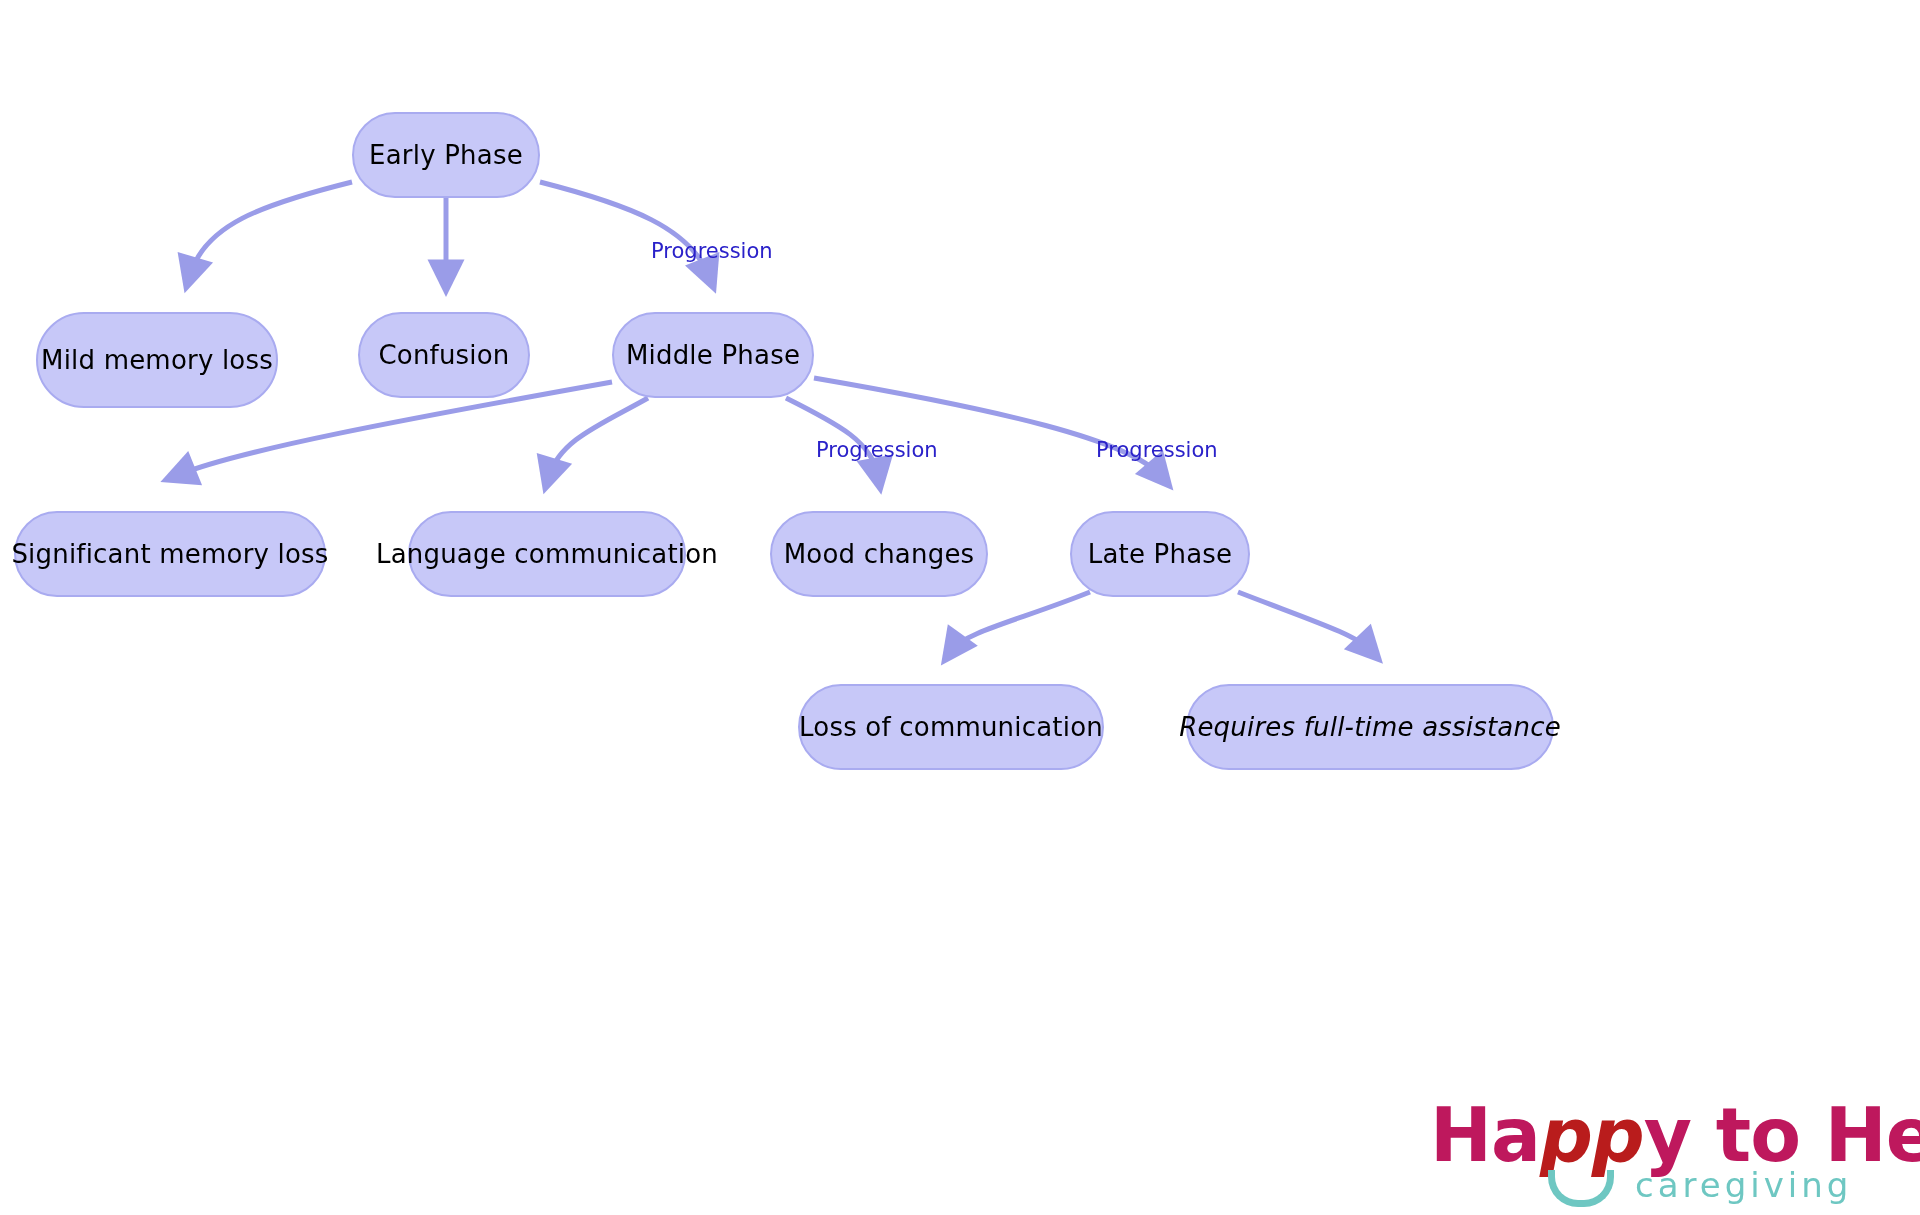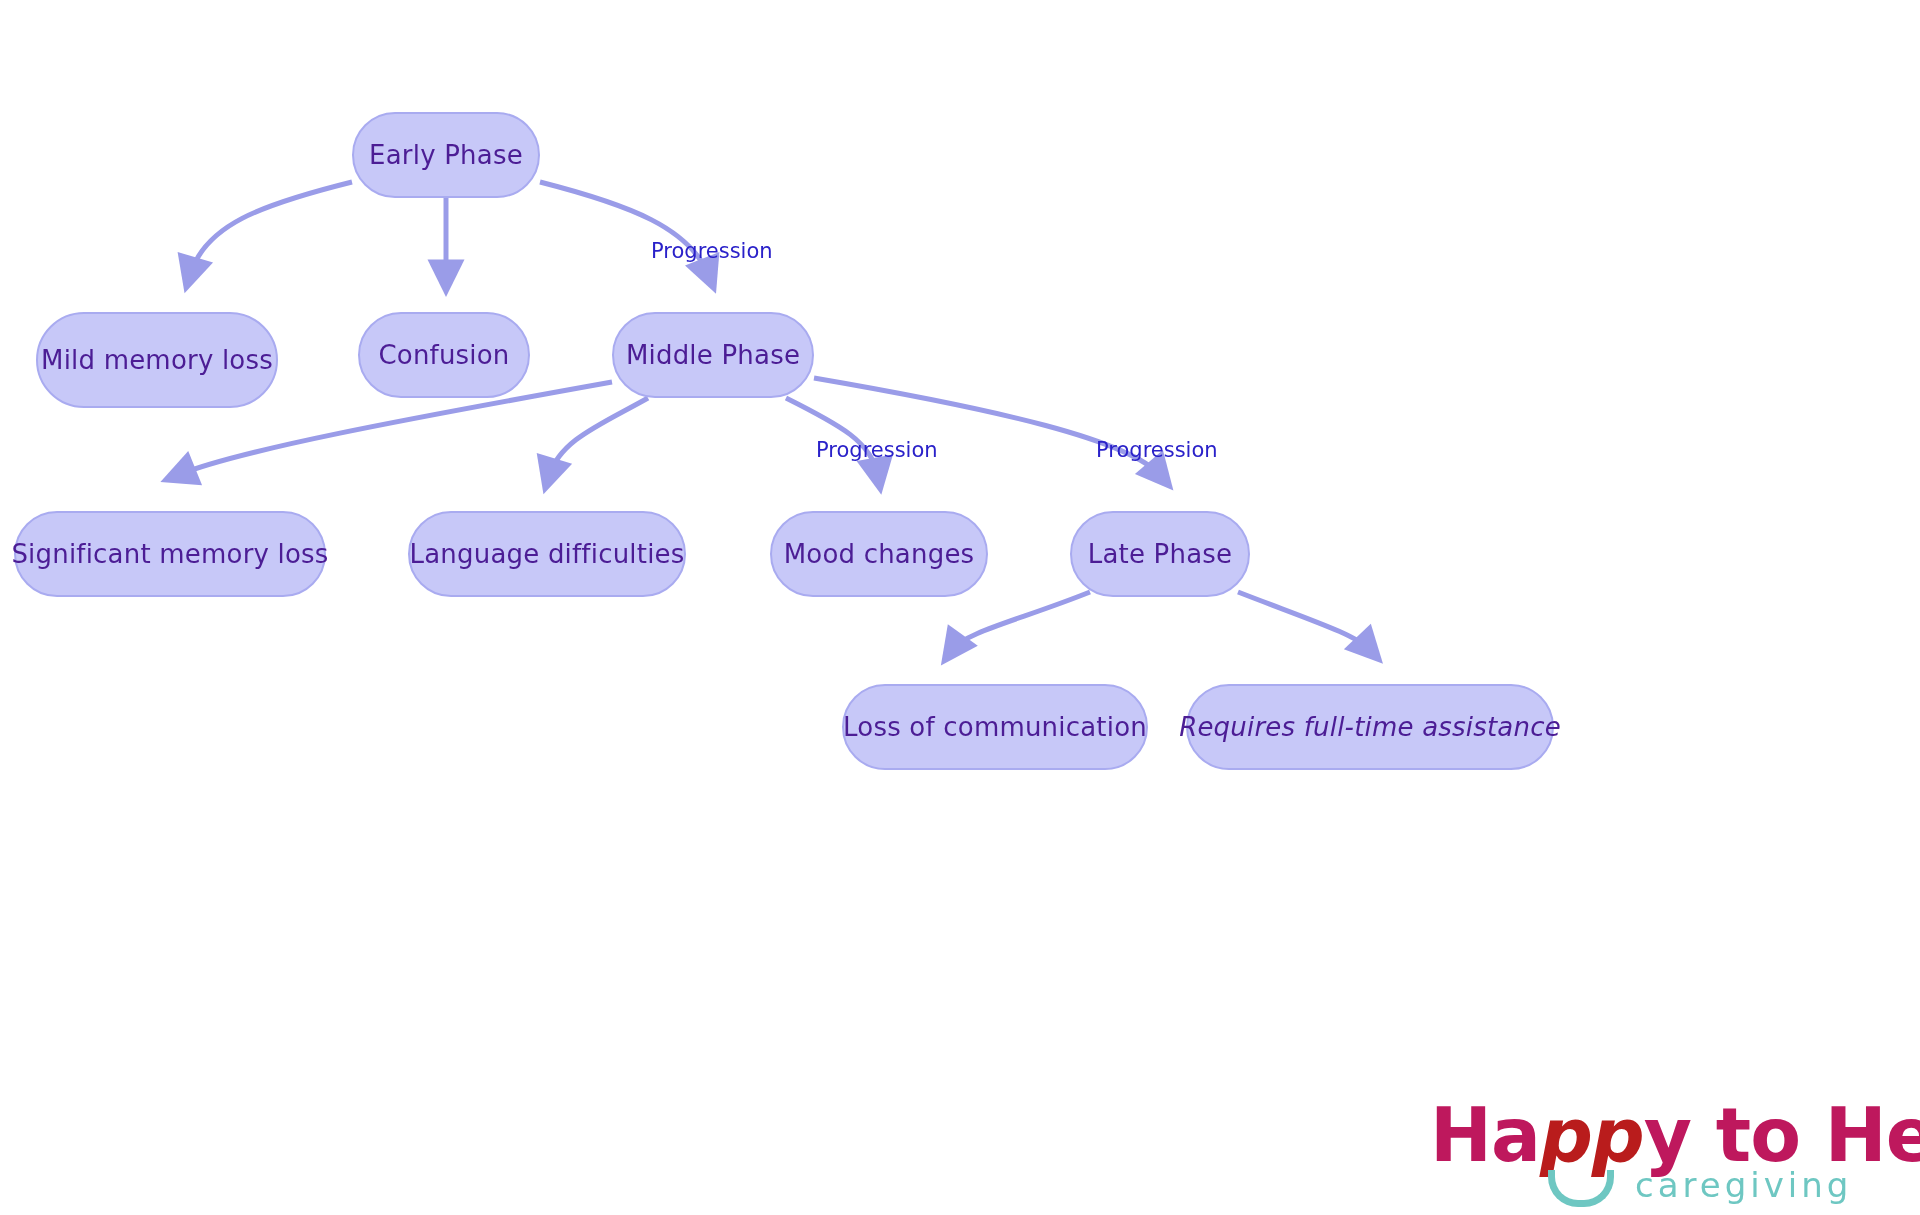--- a/index.html
+++ b/index.html
@@ -24,21 +24,21 @@
     width: 1920px;
     height: 1215px;
     pointer-events: none;
   }
   .node {
     position: absolute;
     box-sizing: border-box;
     background: #c7c8f8;
     border: 2px solid #a9abf0;
     border-radius: 48px;
-    color: #4c1d95;
+    color: #000000;
     display: flex;
     align-items: center;
     justify-content: center;
     font-size: 26px;
     letter-spacing: 0.2px;
     white-space: nowrap;
     font-family: "DejaVu Sans", sans-serif;
   }
   .edge-label {
     position: absolute;
@@ -134,32 +134,32 @@
 
   <div class="node" style="left:612px; top:312px; width:202px; height:86px;">
     <span>Middle Phase</span>
   </div>
 
   <div class="node" style="left:14px; top:511px; width:312px; height:86px;">
     <span>Significant memory loss</span>
   </div>
 
   <div class="node" style="left:408px; top:511px; width:278px; height:86px;">
-    <span>Language difficulties</span>
+    <span>Language communication</span>
   </div>
 
   <div class="node" style="left:770px; top:511px; width:218px; height:86px;">
     <span>Mood changes</span>
   </div>
 
   <div class="node" style="left:1070px; top:511px; width:180px; height:86px;">
     <span>Late Phase</span>
   </div>
 
-  <div class="node" style="left:798px; top:684px; width:306px; height:86px;margin-left:44px;">
+  <div class="node" style="left:798px; top:684px; width:306px; height:86px;">
     <span>Loss of communication</span>
   </div>
 
   <div class="node" style="left:1186px; top:684px; width:368px; height:86px;font-style:italic;">
     <span>Requires full-time assistance</span>
   </div>
 
   <div class="edge-label" style="left:651px; top:239px;">Progression</div>
 
   <div class="edge-label" style="left:816px; top:438px;">Progression</div>

